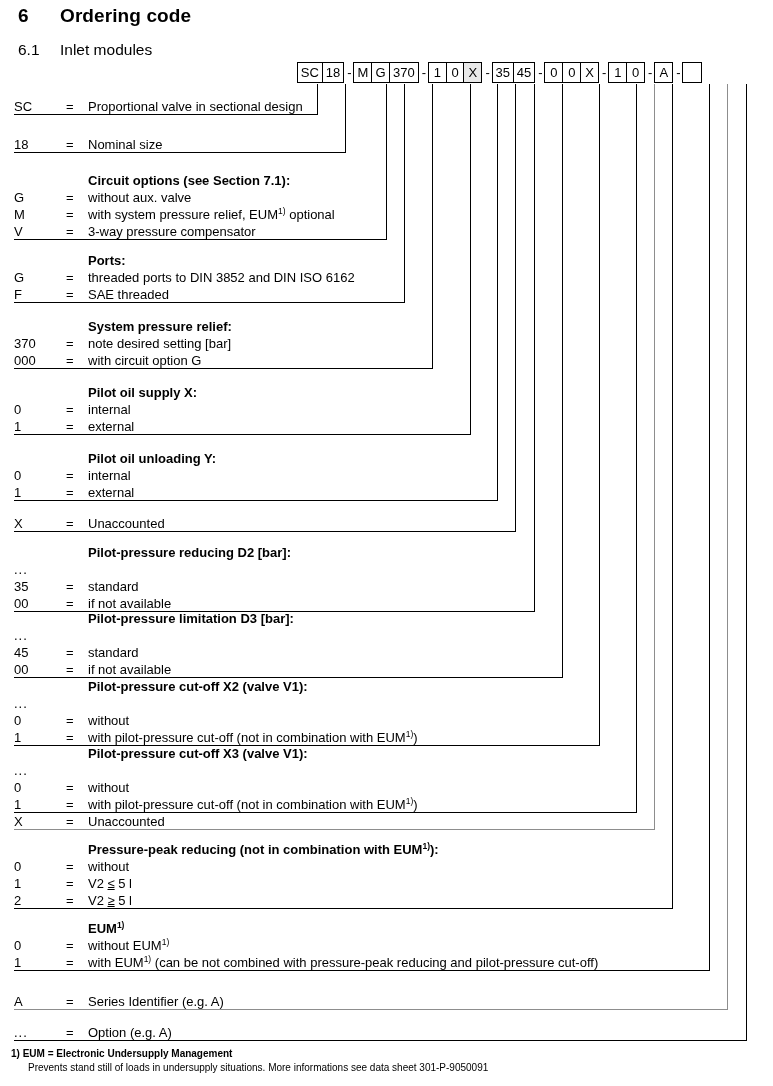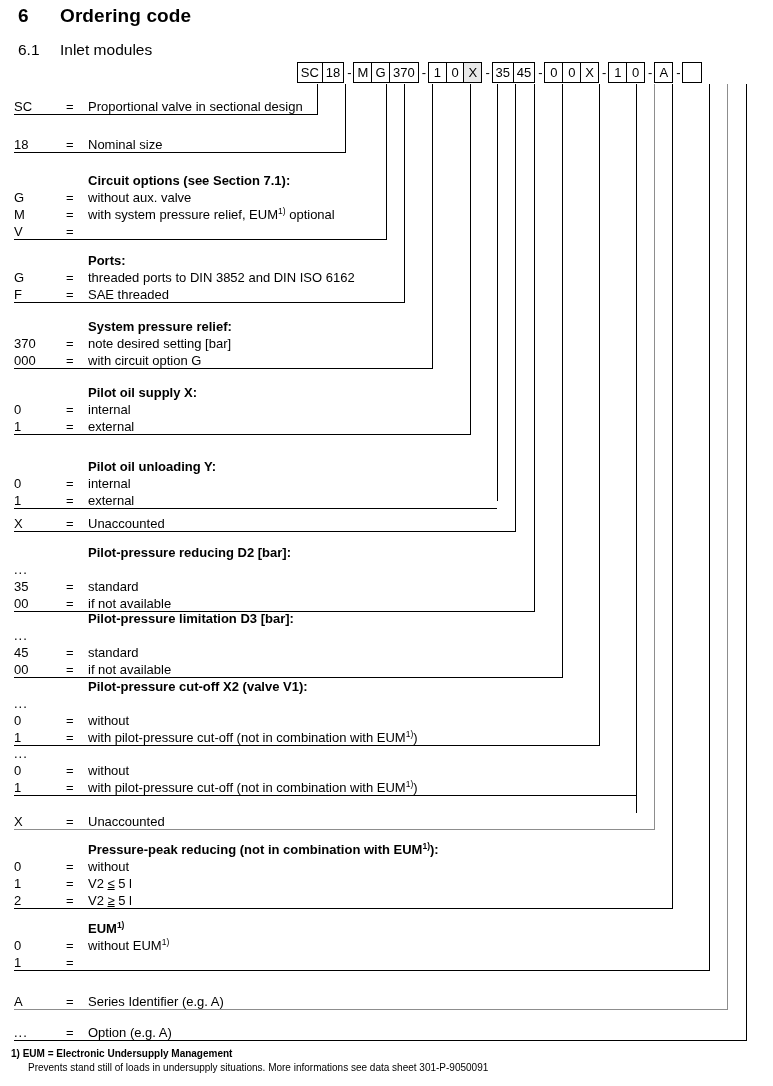--- a/index.html
+++ b/index.html
@@ -230,20 +230,21 @@
         <span class="bdesc">without aux. valve</span>
       </div>
       <div class="brow">
         <span class="bcode">M</span>
         <span class="beq">=</span>
         <span class="bdesc">with system pressure relief, EUM<sup>1)</sup> optional</span>
       </div>
       <div class="brow">
         <span class="bcode">V</span>
         <span class="beq">=</span>
+        <span class="bdesc">3-way pressure compensator</span>
       </div>
       <div class="rule" style="width: 372px;"></div>
     </div>
     <div class="block" style="top: 252px; width: 390px;">
       <div class="btitle">Ports:</div>
       <div class="brow">
         <span class="bcode">G</span>
         <span class="beq">=</span>
         <span class="bdesc">threaded ports to DIN 3852 and DIN ISO 6162</span>
       </div>
@@ -275,21 +276,21 @@
         <span class="beq">=</span>
         <span class="bdesc">internal</span>
       </div>
       <div class="brow">
         <span class="bcode">1</span>
         <span class="beq">=</span>
         <span class="bdesc">external</span>
       </div>
       <div class="rule" style="width: 456px;"></div>
     </div>
-    <div class="block" style="top: 450px; width: 483px; margin-top: 8px;">
+    <div class="block" style="top: 450px; width: 483px;">
       <div class="btitle">Pilot oil unloading Y:</div>
       <div class="brow">
         <span class="bcode">0</span>
         <span class="beq">=</span>
         <span class="bdesc">internal</span>
       </div>
       <div class="brow">
         <span class="bcode">1</span>
         <span class="beq">=</span>
         <span class="bdesc">external</span>
@@ -355,20 +356,21 @@
         <span class="bdesc">without</span>
       </div>
       <div class="brow">
         <span class="bcode">1</span>
         <span class="beq">=</span>
         <span class="bdesc">with pilot-pressure cut-off (not in combination with EUM<sup>1)</sup>)</span>
       </div>
       <div class="rule" style="width: 585px;"></div>
     </div>
     <div class="block" style="top: 745px; width: 622px;">
+      <div class="btitle">Pilot-pressure cut-off X3 (valve V1):</div>
       <div class="brow">
         <span class="bcode dots">...</span>
         <span class="beq"></span>
         <span class="bdesc"></span>
       </div>
       <div class="brow">
         <span class="bcode">0</span>
         <span class="beq">=</span>
         <span class="bdesc">without</span>
       </div>
@@ -409,20 +411,21 @@
     <div class="block" style="top: 920px; width: 695px;">
       <div class="btitle">EUM<sup>1)</sup></div>
       <div class="brow">
         <span class="bcode">0</span>
         <span class="beq">=</span>
         <span class="bdesc">without EUM<sup>1)</sup></span>
       </div>
       <div class="brow">
         <span class="bcode">1</span>
         <span class="beq">=</span>
+        <span class="bdesc">with EUM<sup>1)</sup> (can be not combined with pressure-peak reducing and pilot-pressure cut-off)</span>
       </div>
       <div class="rule" style="width: 695px;"></div>
     </div>
     <div class="block" style="top: 993px; width: 713px;">
       <div class="brow">
         <span class="bcode">A</span>
         <span class="beq">=</span>
         <span class="bdesc">Series Identifier (e.g. A)</span>
       </div>
       <div class="rule grey" style="width: 713px;"></div>

